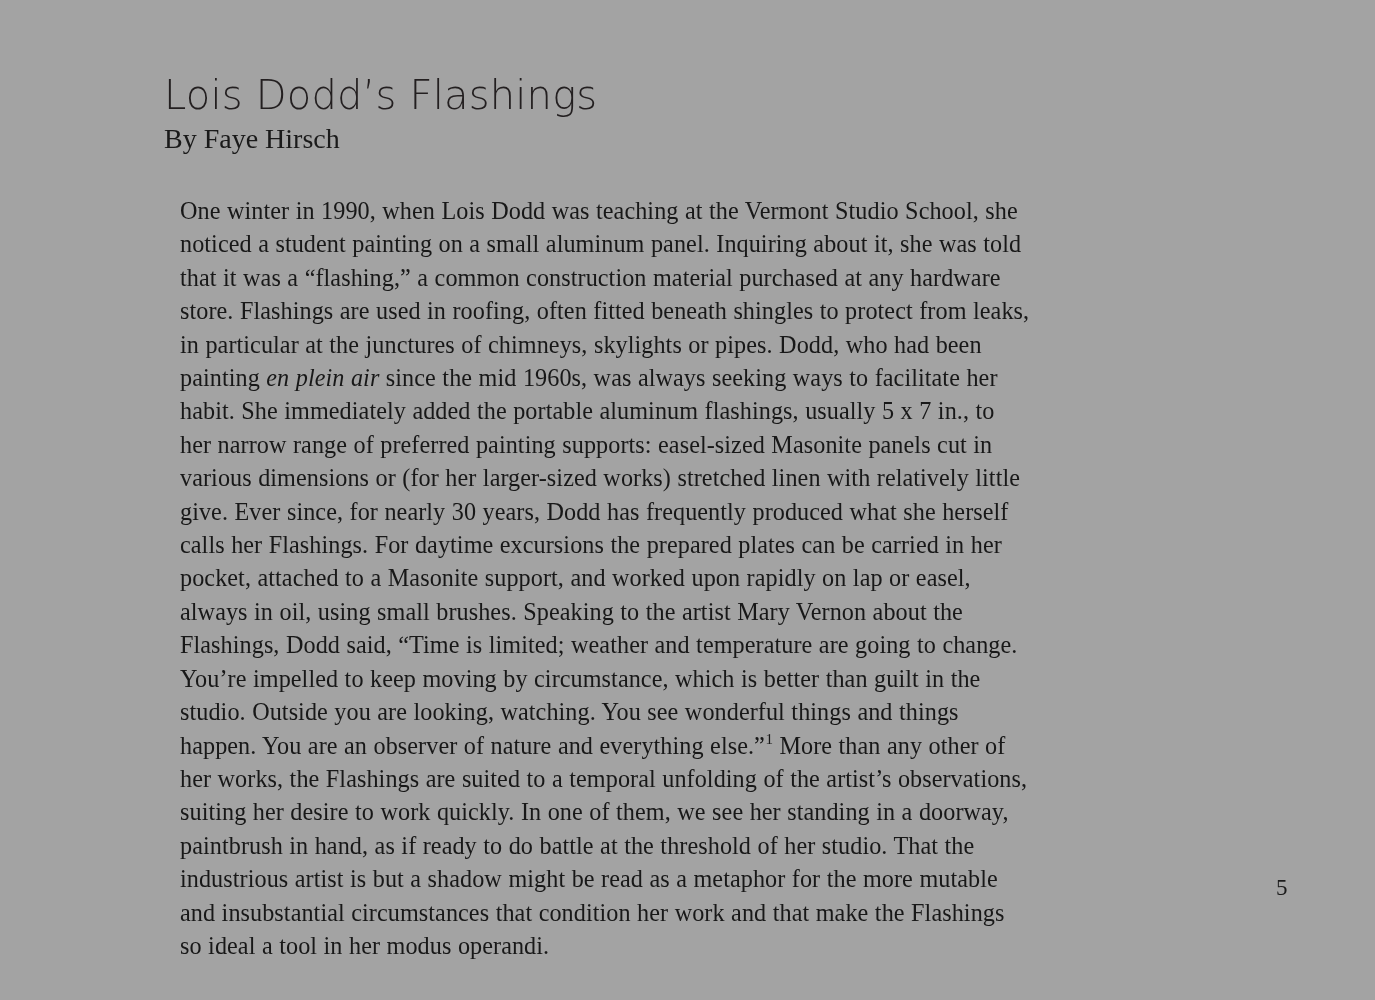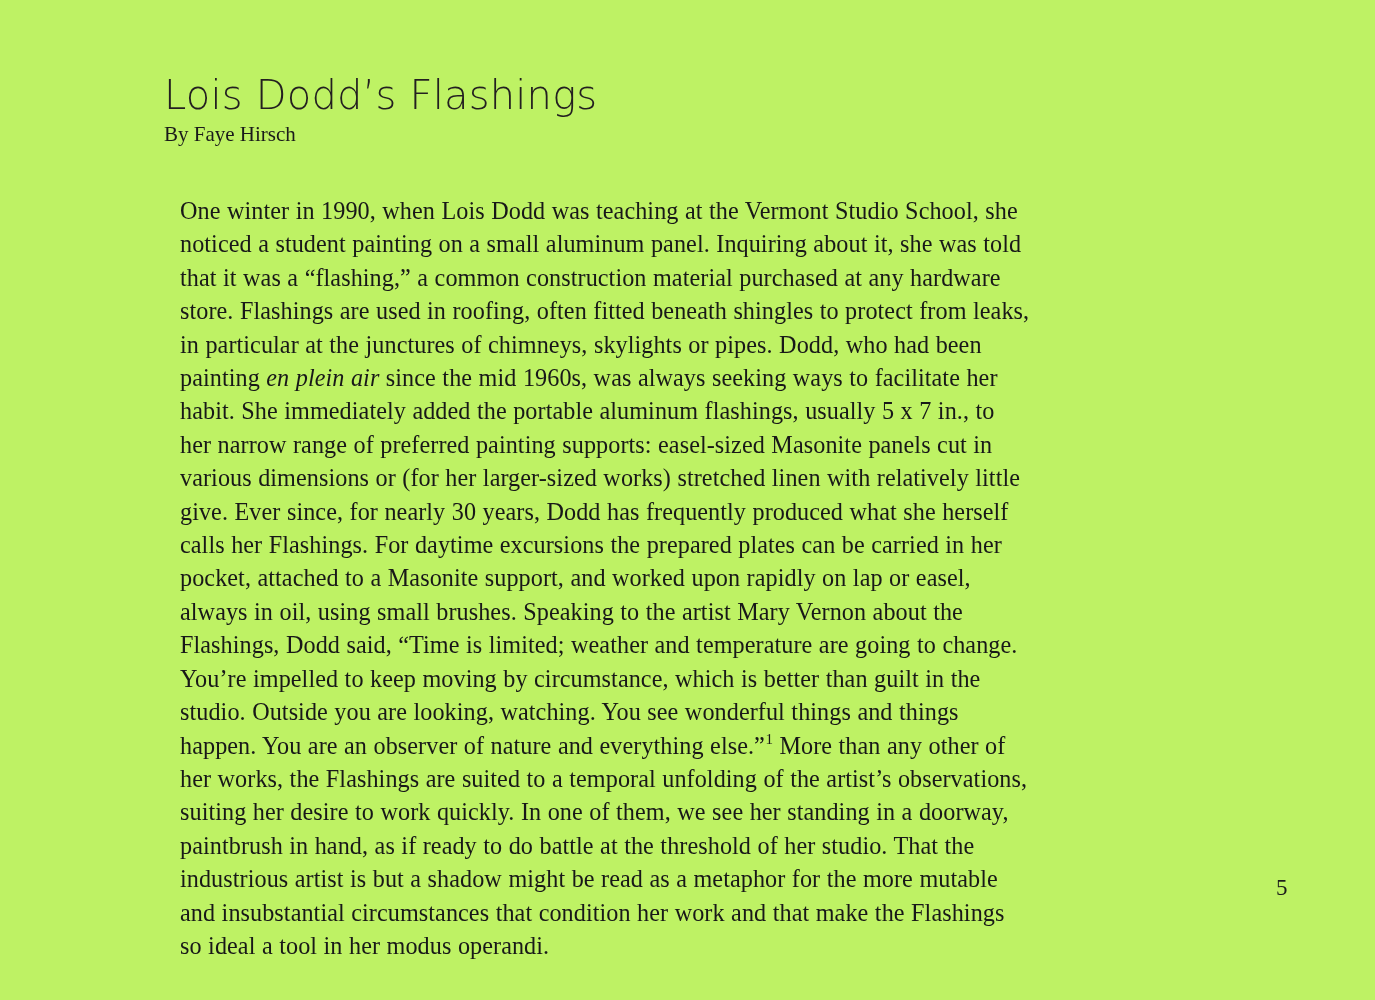--- a/index.html
+++ b/index.html
@@ -14,21 +14,21 @@
     font-family: "Liberation Serif", serif;
     color: #1a1a1a;
     overflow: hidden;
     position: relative;
   }
 
   .page {
     position: relative;
     width: 1375px;
     height: 1000px;
-    background: #bef264;
+    background: #a3a3a3;
   }
 
   
   .article-header {
     position: absolute;
     left: 164px;
     top: 74px;
     width: 900px;
   }
 
@@ -39,21 +39,21 @@
     letter-spacing: 0.2px;
     line-height: 1.08;
     color: #231f20;
     margin: 0;
     padding: 0;
     white-space: nowrap;
   }
 
   .article-byline {
     font-family: "Liberation Serif", serif;
-    font-size: 21px;
+    font-size: 28px;
     font-weight: 400;
     line-height: 1.25;
     color: #1a1a1a;
     margin: 4px 0 0 0;
     padding: 0;
     white-space: nowrap;
   }
 
   
   .article-body {

